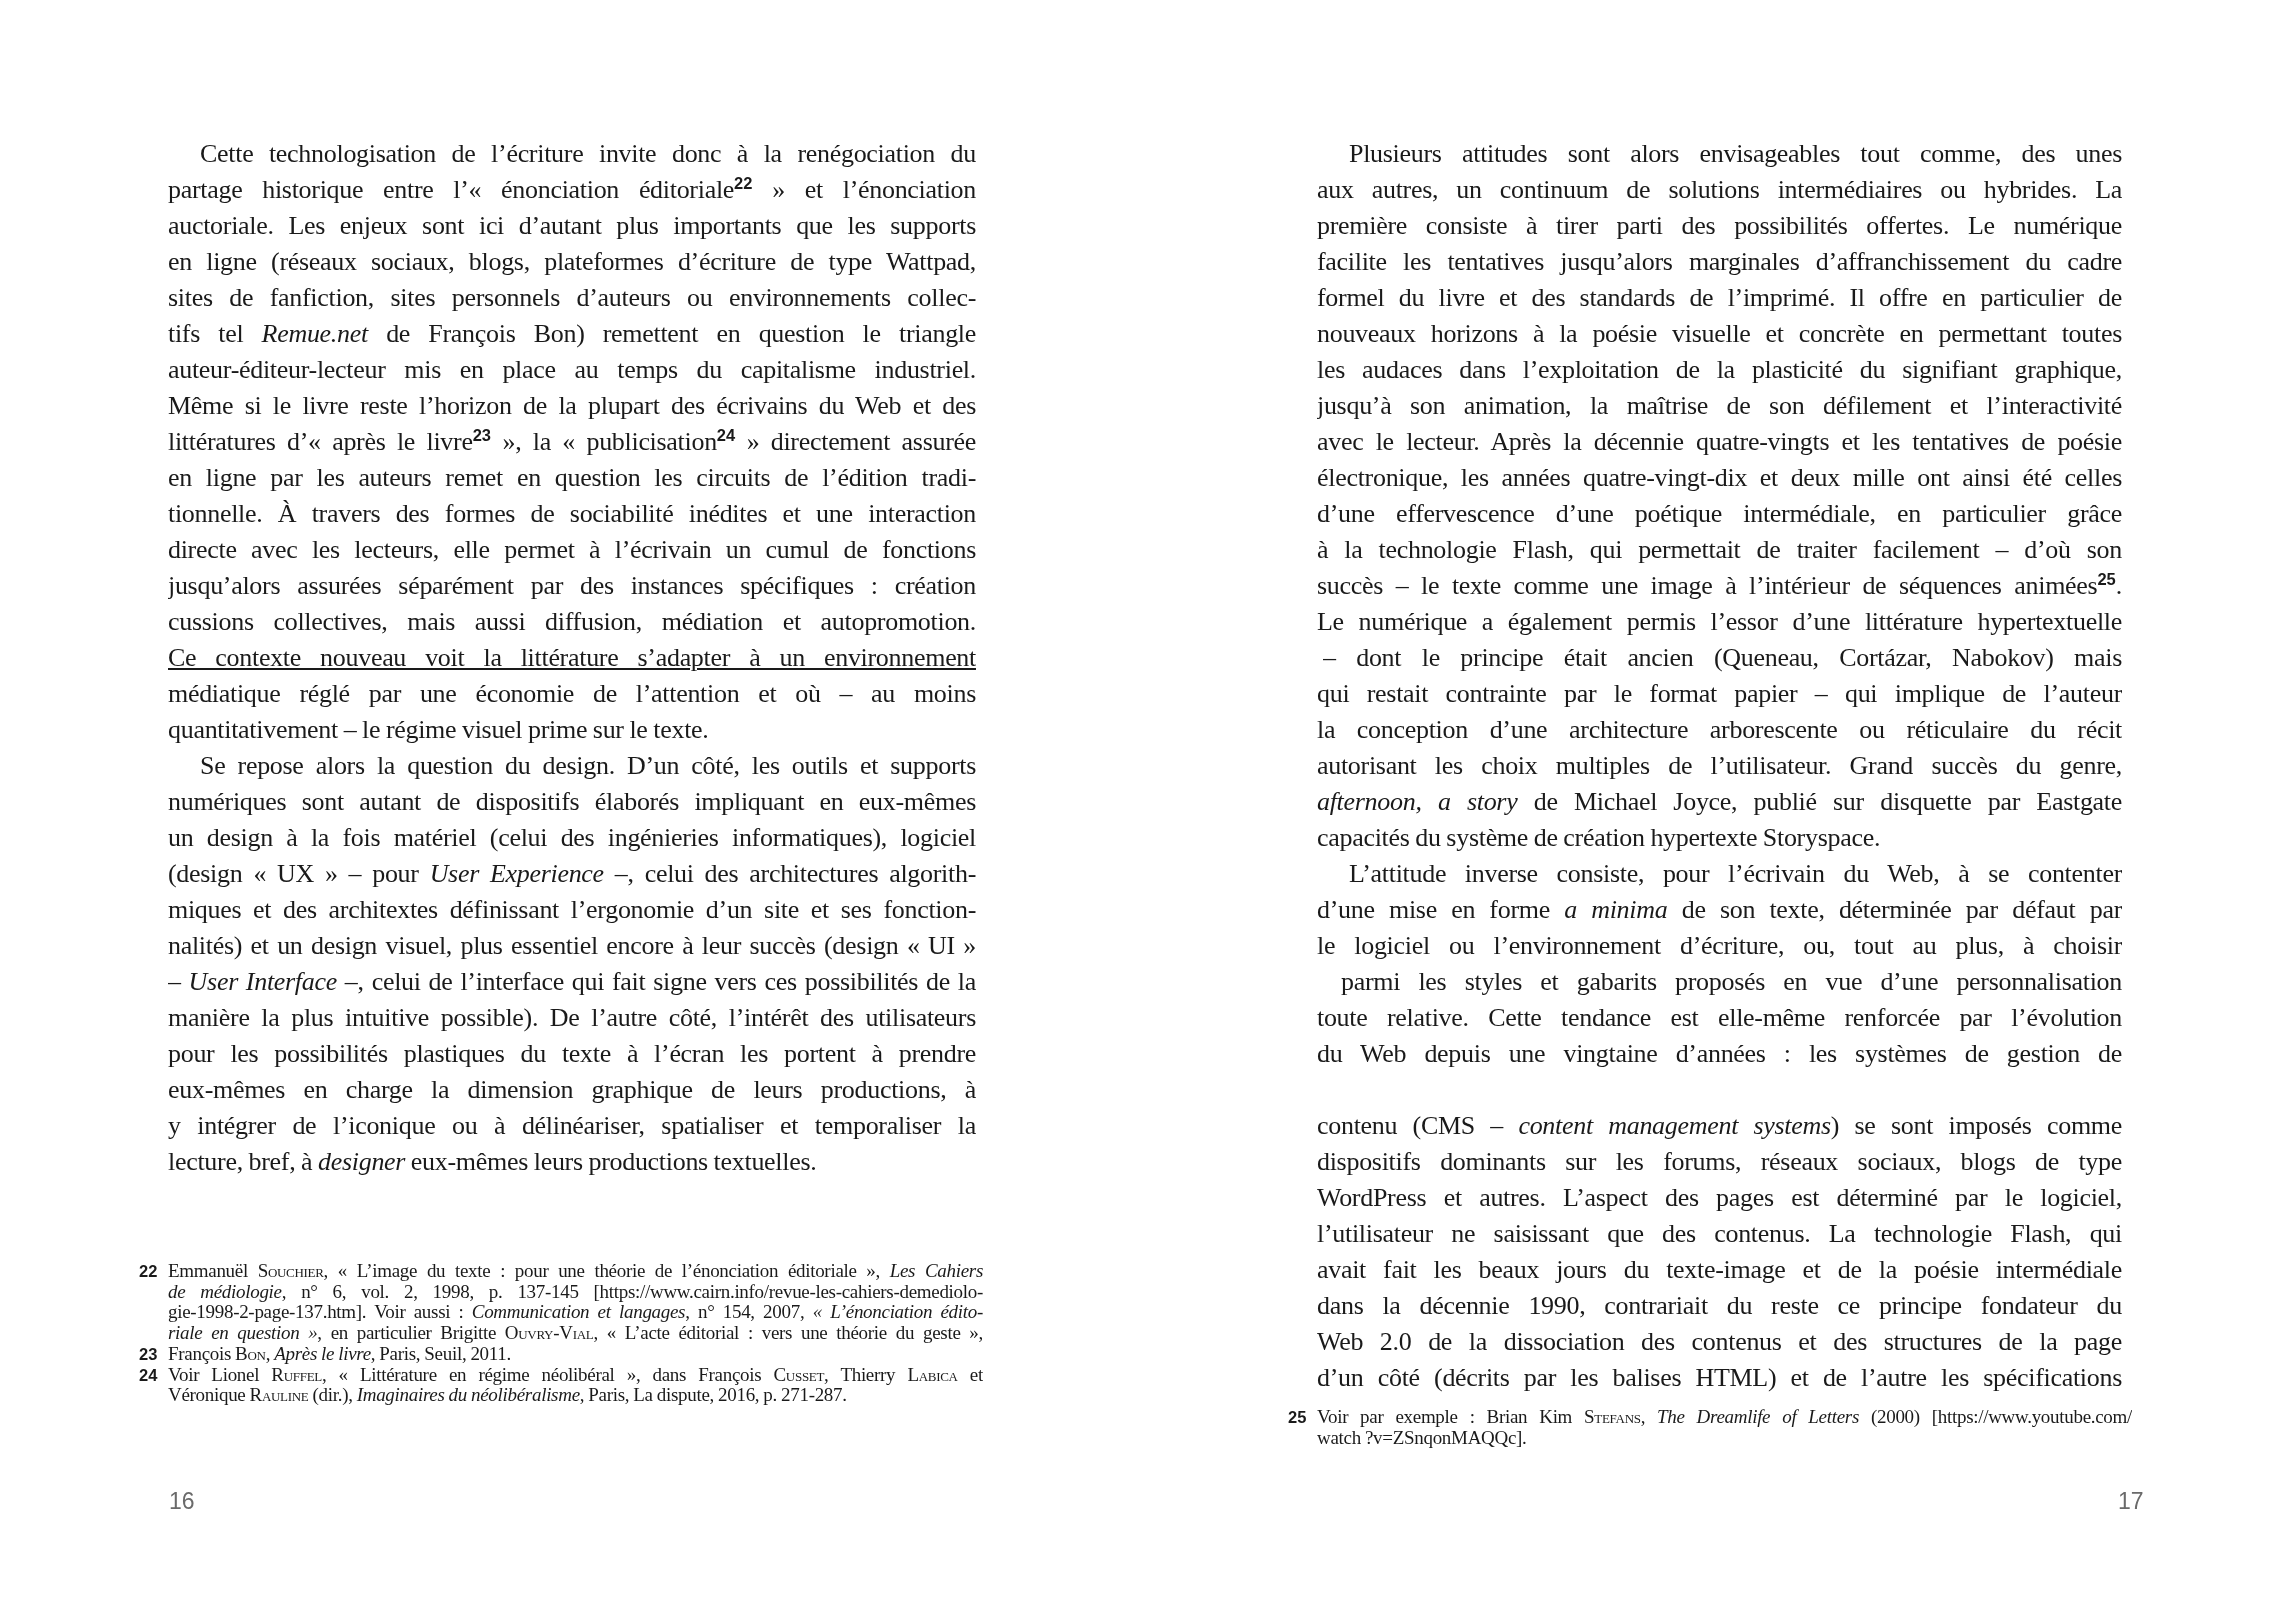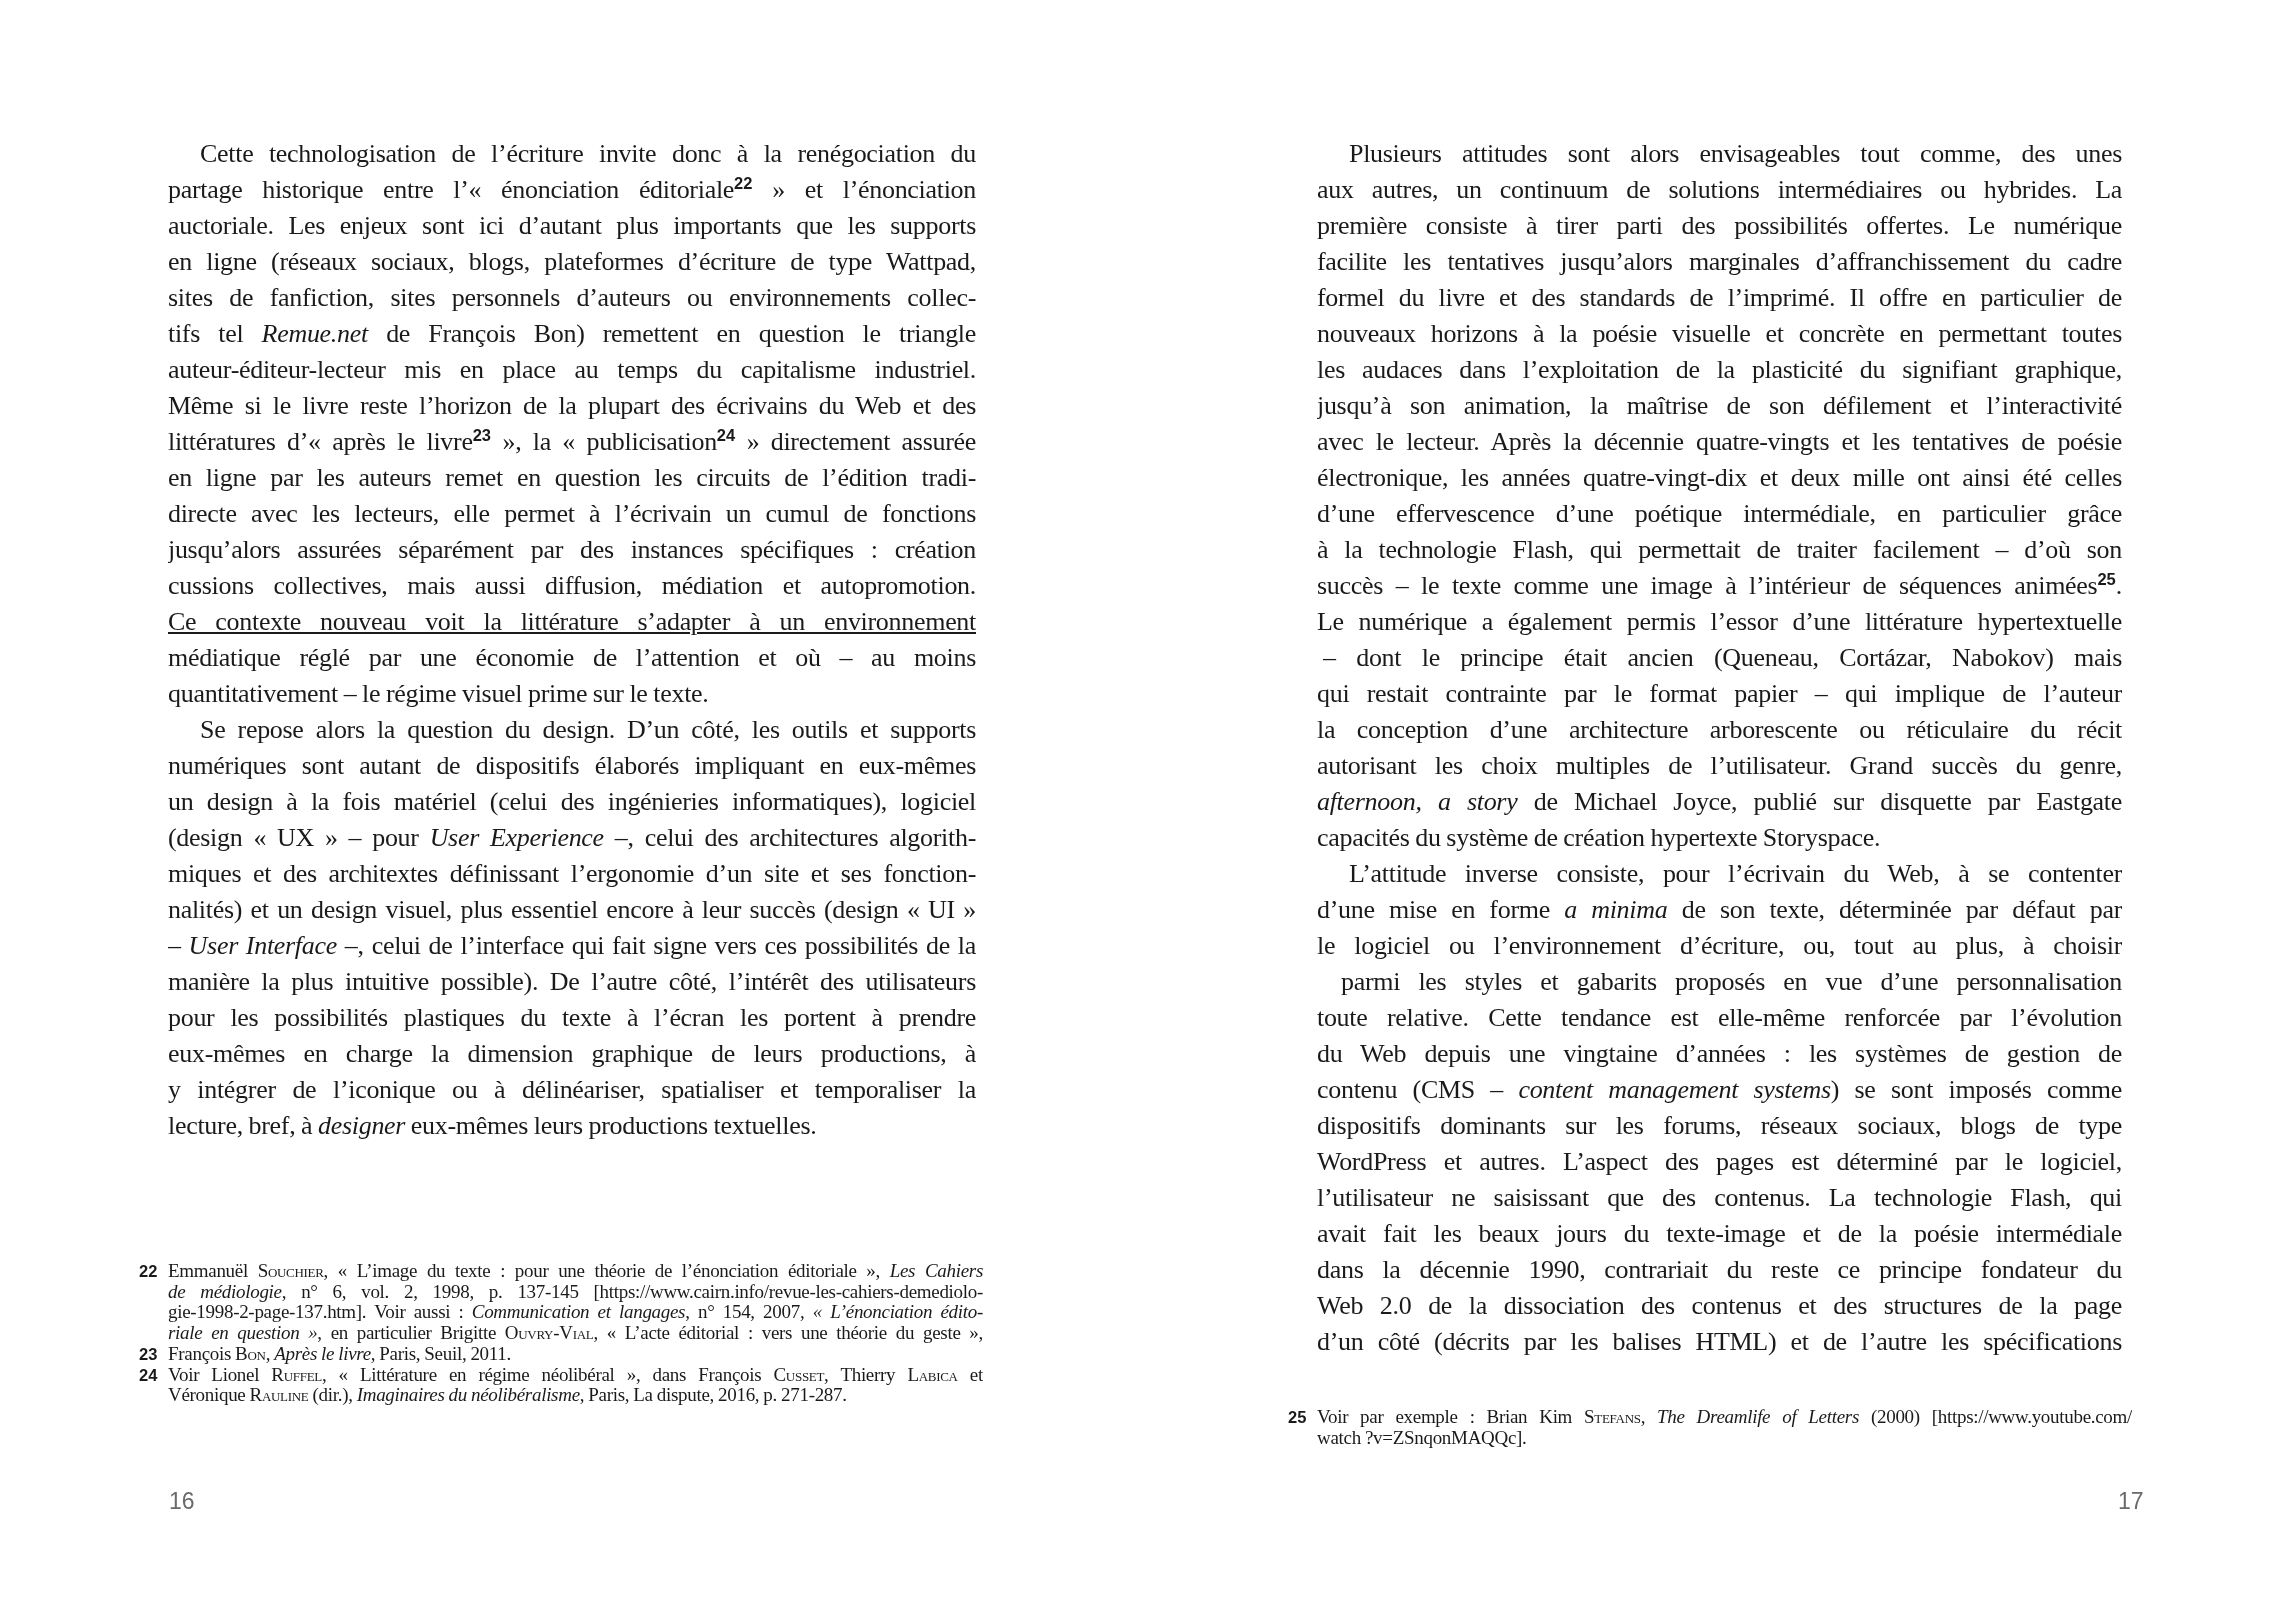--- a/index.html
+++ b/index.html
@@ -44,20 +44,21 @@
     <div class="line indent" style="white-space: normal; overflow: hidden;"><span>Cette technologisation de l’écriture invite donc à la renégociation du</span></div>
     <div class="line" style="white-space: normal; overflow: hidden;"><span>partage historique entre l’« énonciation éditoriale</span><sup class="fnref">22</sup><span> » et l’énonciation</span></div>
     <div class="line" style="white-space: normal; overflow: hidden;"><span>auctoriale. Les enjeux sont ici d’autant plus importants que les supports</span></div>
     <div class="line" style="white-space: normal; overflow: hidden;"><span>en ligne (réseaux sociaux, blogs, plateformes d’écriture de type Wattpad,</span></div>
     <div class="line" style="white-space: normal; overflow: hidden;"><span>sites de fanfiction, sites personnels d’auteurs ou environnements collec-</span></div>
     <div class="line" style="white-space: normal; overflow: hidden;"><span>tifs tel </span><i>Remue.net</i><span> de François Bon) remettent en question le triangle</span></div>
     <div class="line" style="white-space: normal; overflow: hidden;"><span>auteur-éditeur-lecteur mis en place au temps du capitalisme industriel.</span></div>
     <div class="line" style="white-space: normal; overflow: hidden;"><span>Même si le livre reste l’horizon de la plupart des écrivains du Web et des</span></div>
     <div class="line" style="white-space: normal; overflow: hidden;"><span>littératures d’« après le livre</span><sup class="fnref">23</sup><span> », la « publicisation</span><sup class="fnref">24</sup><span> » directement assurée</span></div>
     <div class="line" style="white-space: normal; overflow: hidden;"><span>en ligne par les auteurs remet en question les circuits de l’édition tradi-</span></div>
+    <div class="line" style="white-space: normal; overflow: hidden;"><span>tionnelle. À travers des formes de sociabilité inédites et une interaction</span></div>
     <div class="line" style="white-space: normal; overflow: hidden;"><span>directe avec les lecteurs, elle permet à l’écrivain un cumul de fonctions</span></div>
     <div class="line" style="white-space: normal; overflow: hidden;"><span>jusqu’alors assurées séparément par des instances spécifiques : création</span></div>
     <div class="line" style="white-space: normal; overflow: hidden;"><span>cussions collectives, mais aussi diffusion, médiation et autopromotion.</span></div>
     <div class="line" style="white-space: normal; overflow: hidden; text-decoration: underline;"><span>Ce contexte nouveau voit la littérature s’adapter à un environnement</span></div>
     <div class="line" style="white-space: normal; overflow: hidden;"><span>médiatique réglé par une économie de l’attention et où – au moins</span></div>
     <div class="line last" style="white-space: normal; overflow: hidden;"><span>quantitativement – le régime visuel prime sur le texte.</span></div>
 
     <div class="line indent" style="white-space: normal; overflow: hidden;"><span>Se repose alors la question du design. D’un côté, les outils et supports</span></div>
     <div class="line" style="white-space: normal; overflow: hidden;"><span>numériques sont autant de dispositifs élaborés impliquant en eux-mêmes</span></div>
     <div class="line" style="white-space: normal; overflow: hidden;"><span>un design à la fois matériel (celui des ingénieries informatiques), logiciel</span></div>
@@ -115,21 +116,21 @@
     <div class="line" style="white-space: normal; overflow: hidden;"><span>la conception d’une architecture arborescente ou réticulaire du récit</span></div>
     <div class="line" style="white-space: normal; overflow: hidden;"><span>autorisant les choix multiples de l’utilisateur. Grand succès du genre,</span></div>
     <div class="line" style="white-space: normal; overflow: hidden;"><i>afternoon, a story</i><span> de Michael Joyce, publié sur disquette par Eastgate</span></div>
     <div class="line last" style="white-space: normal; overflow: hidden;"><span>capacités du système de création hypertexte Storyspace.</span></div>
     <div class="line indent" style="white-space: normal; overflow: hidden;"><span>L’attitude inverse consiste, pour l’écrivain du Web, à se contenter</span></div>
     <div class="line" style="white-space: normal; overflow: hidden;"><span>d’une mise en forme </span><i>a minima</i><span> de son texte, déterminée par défaut par</span></div>
     <div class="line" style="white-space: normal; overflow: hidden;"><span>le logiciel ou l’environnement d’écriture, ou, tout au plus, à choisir</span></div>
     <div class="line" style="white-space: normal; overflow: hidden; margin-left: 24px;"><span>parmi les styles et gabarits proposés en vue d’une personnalisation</span></div>
     <div class="line" style="white-space: normal; overflow: hidden;"><span>toute relative. Cette tendance est elle-même renforcée par l’évolution</span></div>
     <div class="line" style="white-space: normal; overflow: hidden;"><span>du Web depuis une vingtaine d’années : les systèmes de gestion de</span></div>
-    <div class="line" style="white-space: normal; overflow: hidden;"><span>contenu (CMS – </span><i>content management systems</i><span>) se sont imposés comme</span></div>
+    <div class="line" style="white-space: normal; overflow: hidden; margin-top: 36px;"><span>contenu (CMS – </span><i>content management systems</i><span>) se sont imposés comme</span></div>
     <div class="line" style="white-space: normal; overflow: hidden;"><span>dispositifs dominants sur les forums, réseaux sociaux, blogs de type</span></div>
     <div class="line" style="white-space: normal; overflow: hidden;"><span>WordPress et autres. L’aspect des pages est déterminé par le logiciel,</span></div>
     <div class="line" style="white-space: normal; overflow: hidden;"><span>l’utilisateur ne saisissant que des contenus. La technologie Flash, qui</span></div>
     <div class="line" style="white-space: normal; overflow: hidden;"><span>avait fait les beaux jours du texte-image et de la poésie intermédiale</span></div>
     <div class="line" style="white-space: normal; overflow: hidden;"><span>dans la décennie 1990, contrariait du reste ce principe fondateur du</span></div>
     <div class="line" style="white-space: normal; overflow: hidden;"><span>Web 2.0 de la dissociation des contenus et des structures de la page</span></div>
     <div class="line" style="white-space: normal; overflow: hidden;"><span>d’un côté (décrits par les balises HTML) et de l’autre les spécifications</span></div>
   </div>
 
   <div class="footnotes">

